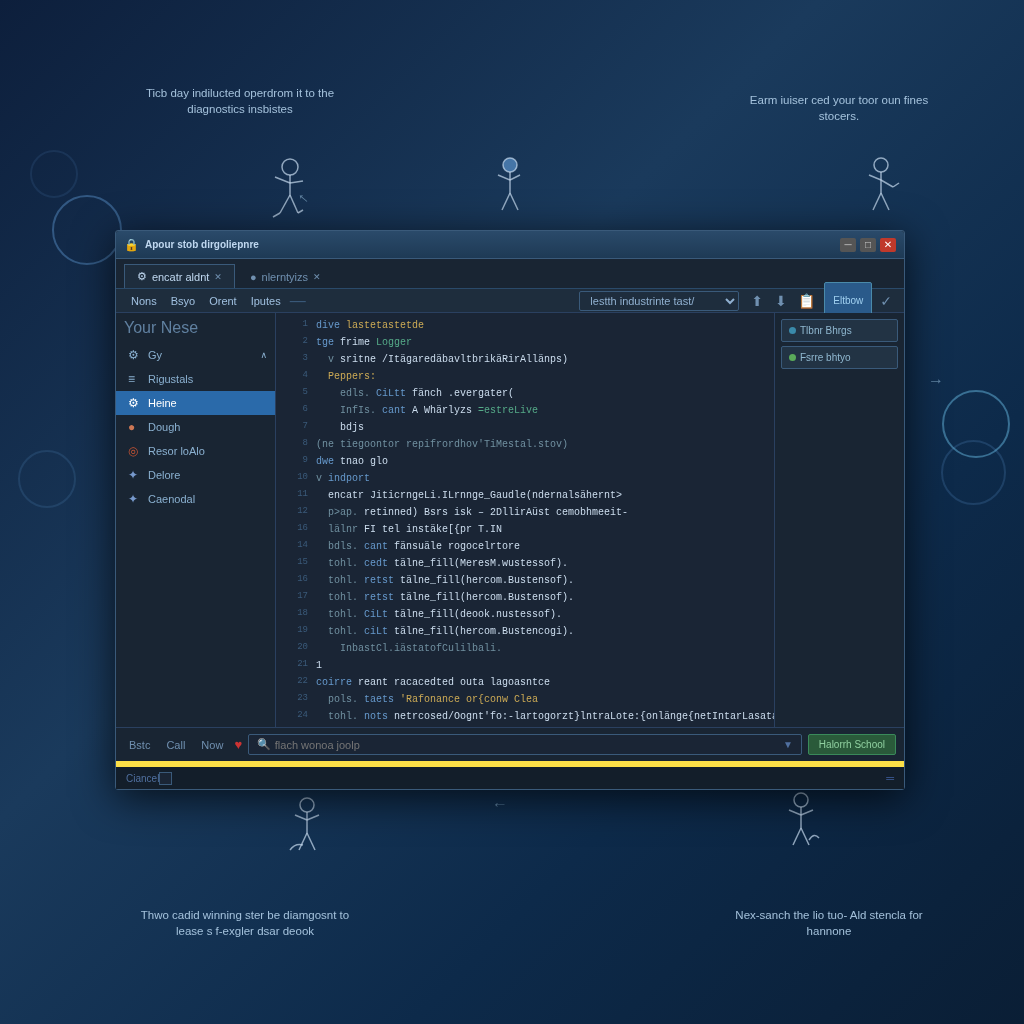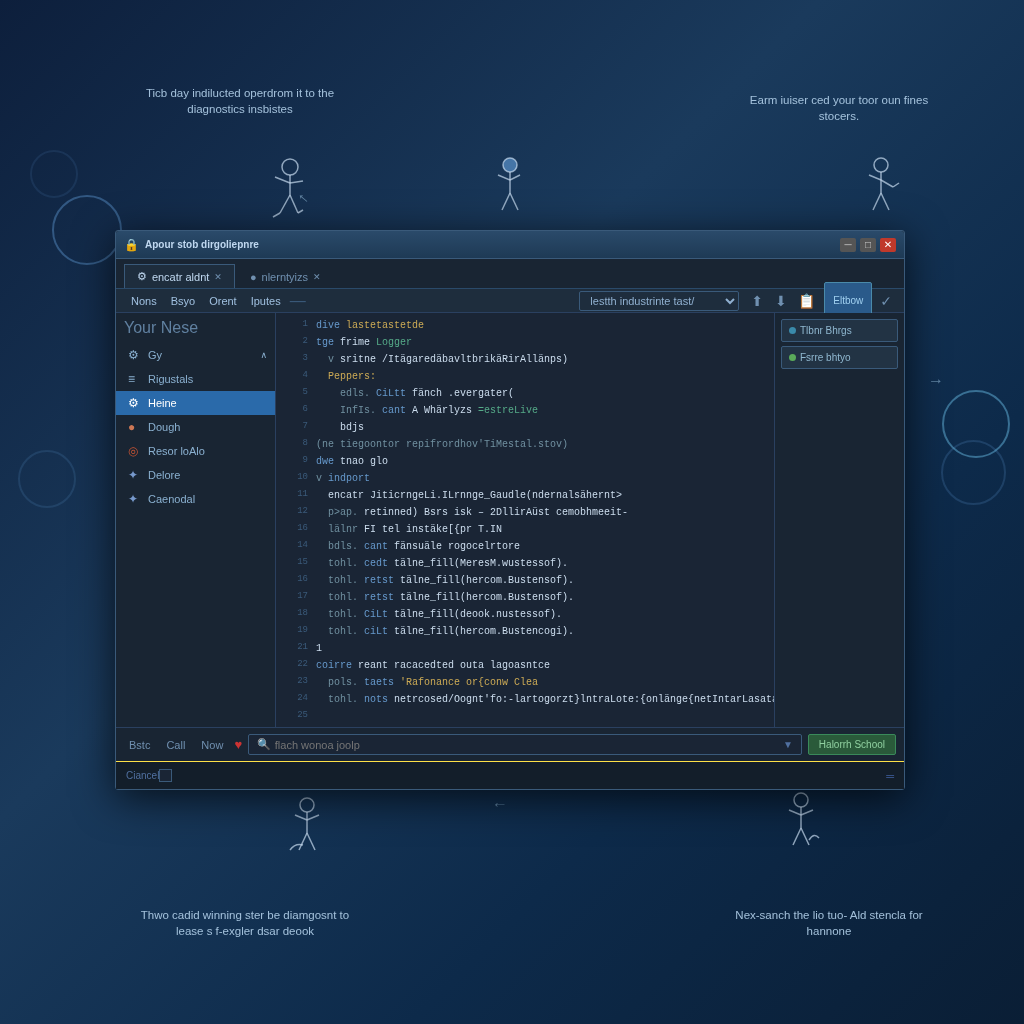--- a/index.html
+++ b/index.html
@@ -346,21 +346,21 @@
       font-size: 10px;
       padding: 4px 10px;
       border-radius: 2px;
       cursor: pointer;
     }
 
     
     .very-bottom {
       background: #131e2a;
       height: 28px;
-      border-top: 1px solid #fde047;
+      border-top: 6px solid #fde047;
       display: flex;
       align-items: center;
       padding: 0 10px;
       gap: 0;
     }
     .vb-btn {
       background: none;
       border: none;
       color: #5070a0;
       font-size: 10px;
@@ -639,20 +639,24 @@
           <span class="kw-gray">tohl.</span> <span class="kw-blue">retst</span> <span class="kw-white">tälne_fill(hercom.Bustensof).</span>
         </div>
         <div class="code-line indent1">
           <span class="code-line-num">18</span>
           <span class="kw-gray">tohl.</span> <span class="kw-blue">CiLt</span> <span class="kw-white">tälne_fill(deook.nustessof).</span>
         </div>
         <div class="code-line indent1">
           <span class="code-line-num">19</span>
           <span class="kw-gray">tohl.</span> <span class="kw-blue">ciLt</span> <span class="kw-white">tälne_fill(hercom.Bustencogi).</span>
         </div>
+        <div class="code-line indent2">
+          <span class="code-line-num">20</span>
+          <span class="kw-gray">InbastCl.iästatofCulilbali.</span>
+        </div>
         <div class="code-line">
           <span class="code-line-num">21</span>
           <span class="kw-white">1</span>
         </div>
         <div class="code-line">
           <span class="code-line-num">22</span>
           <span class="kw-blue">coirre</span> <span class="kw-white">reant racacedted outa lagoasntce</span>
         </div>
         <div class="code-line indent1">
           <span class="code-line-num">23</span>

